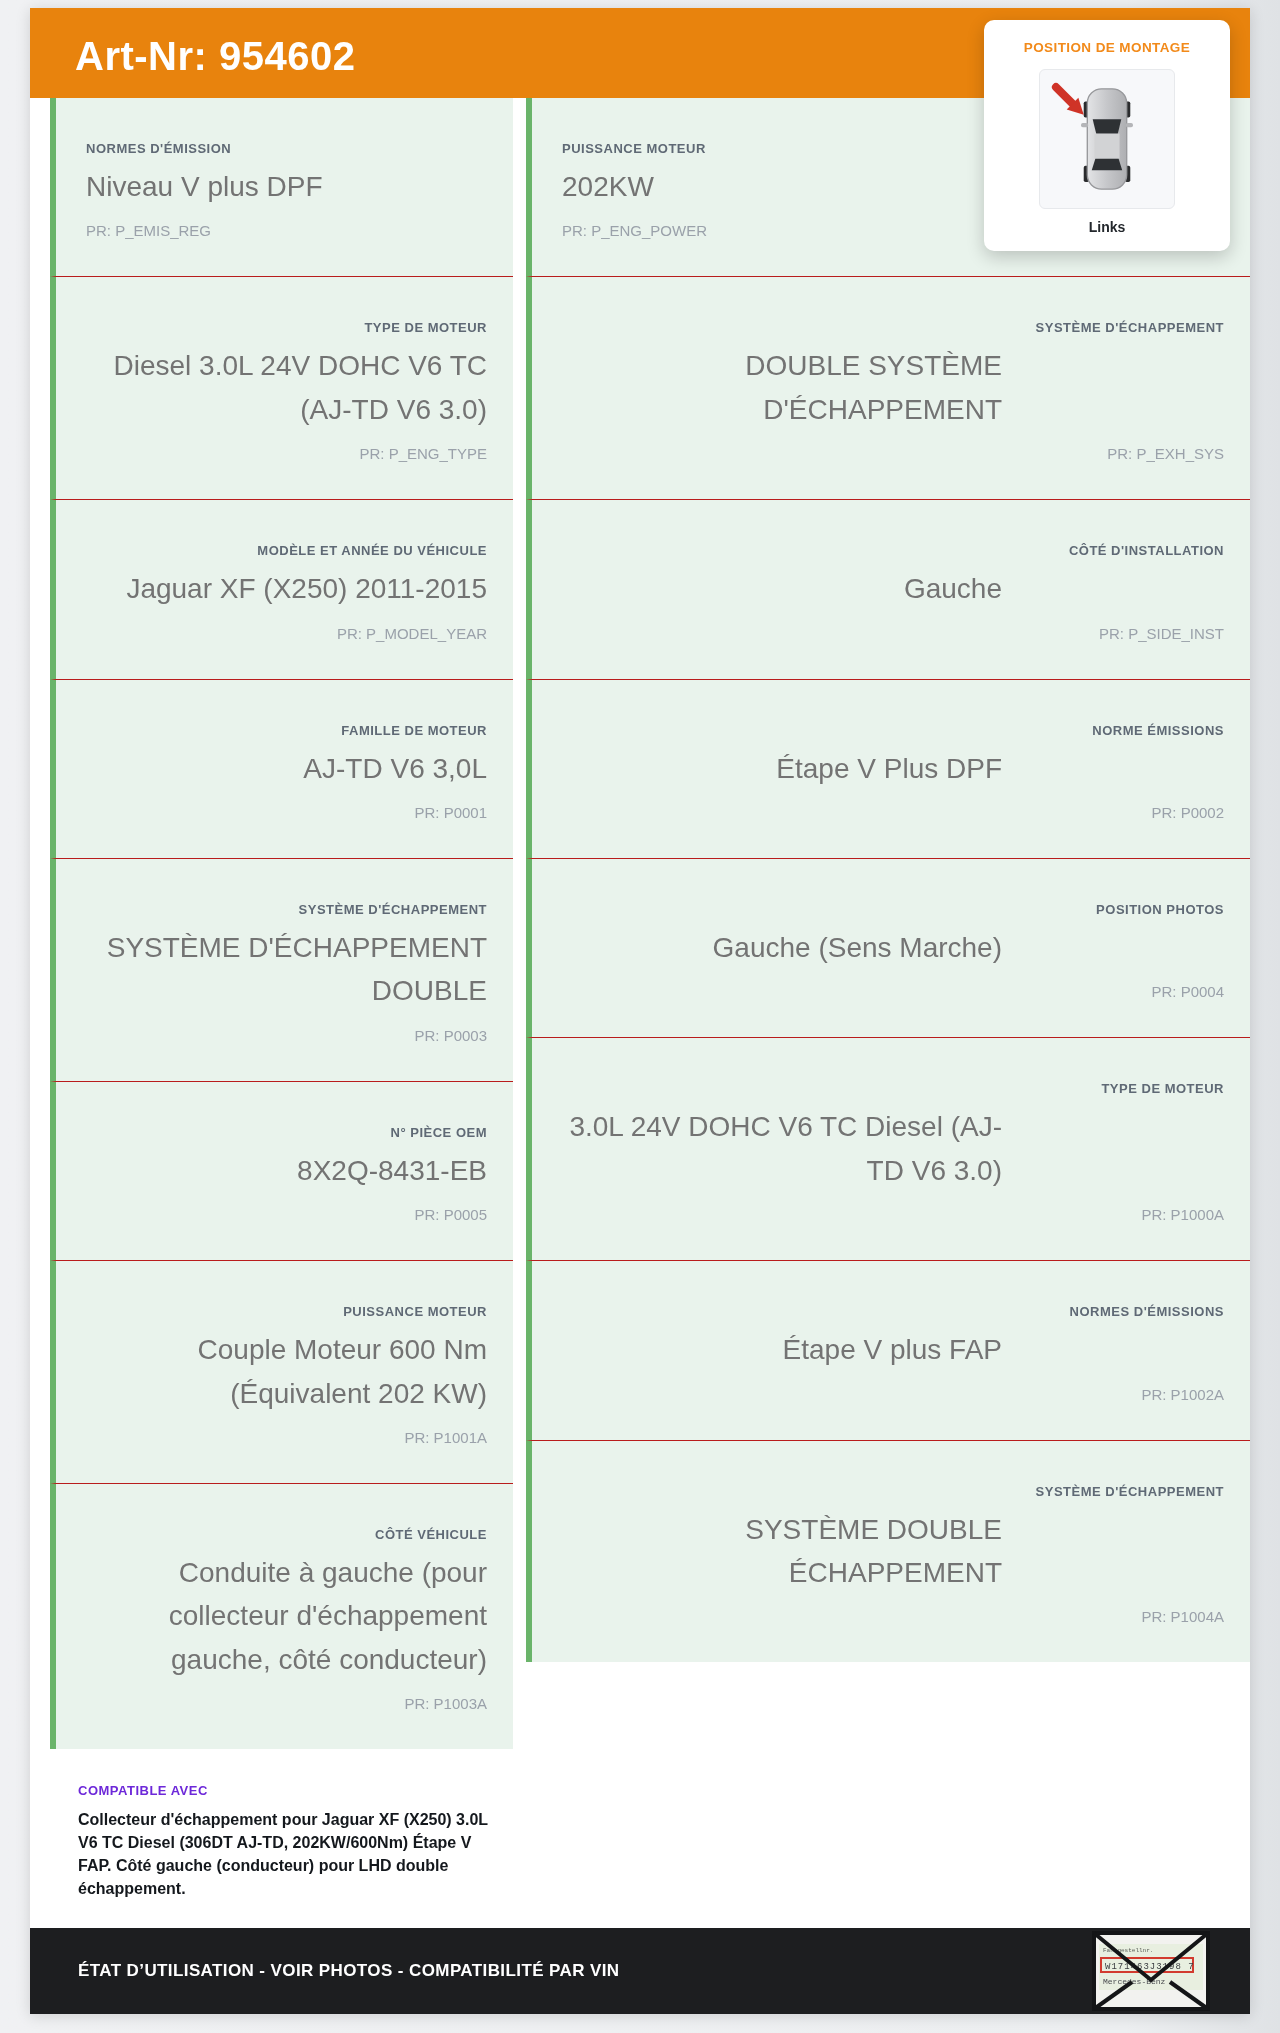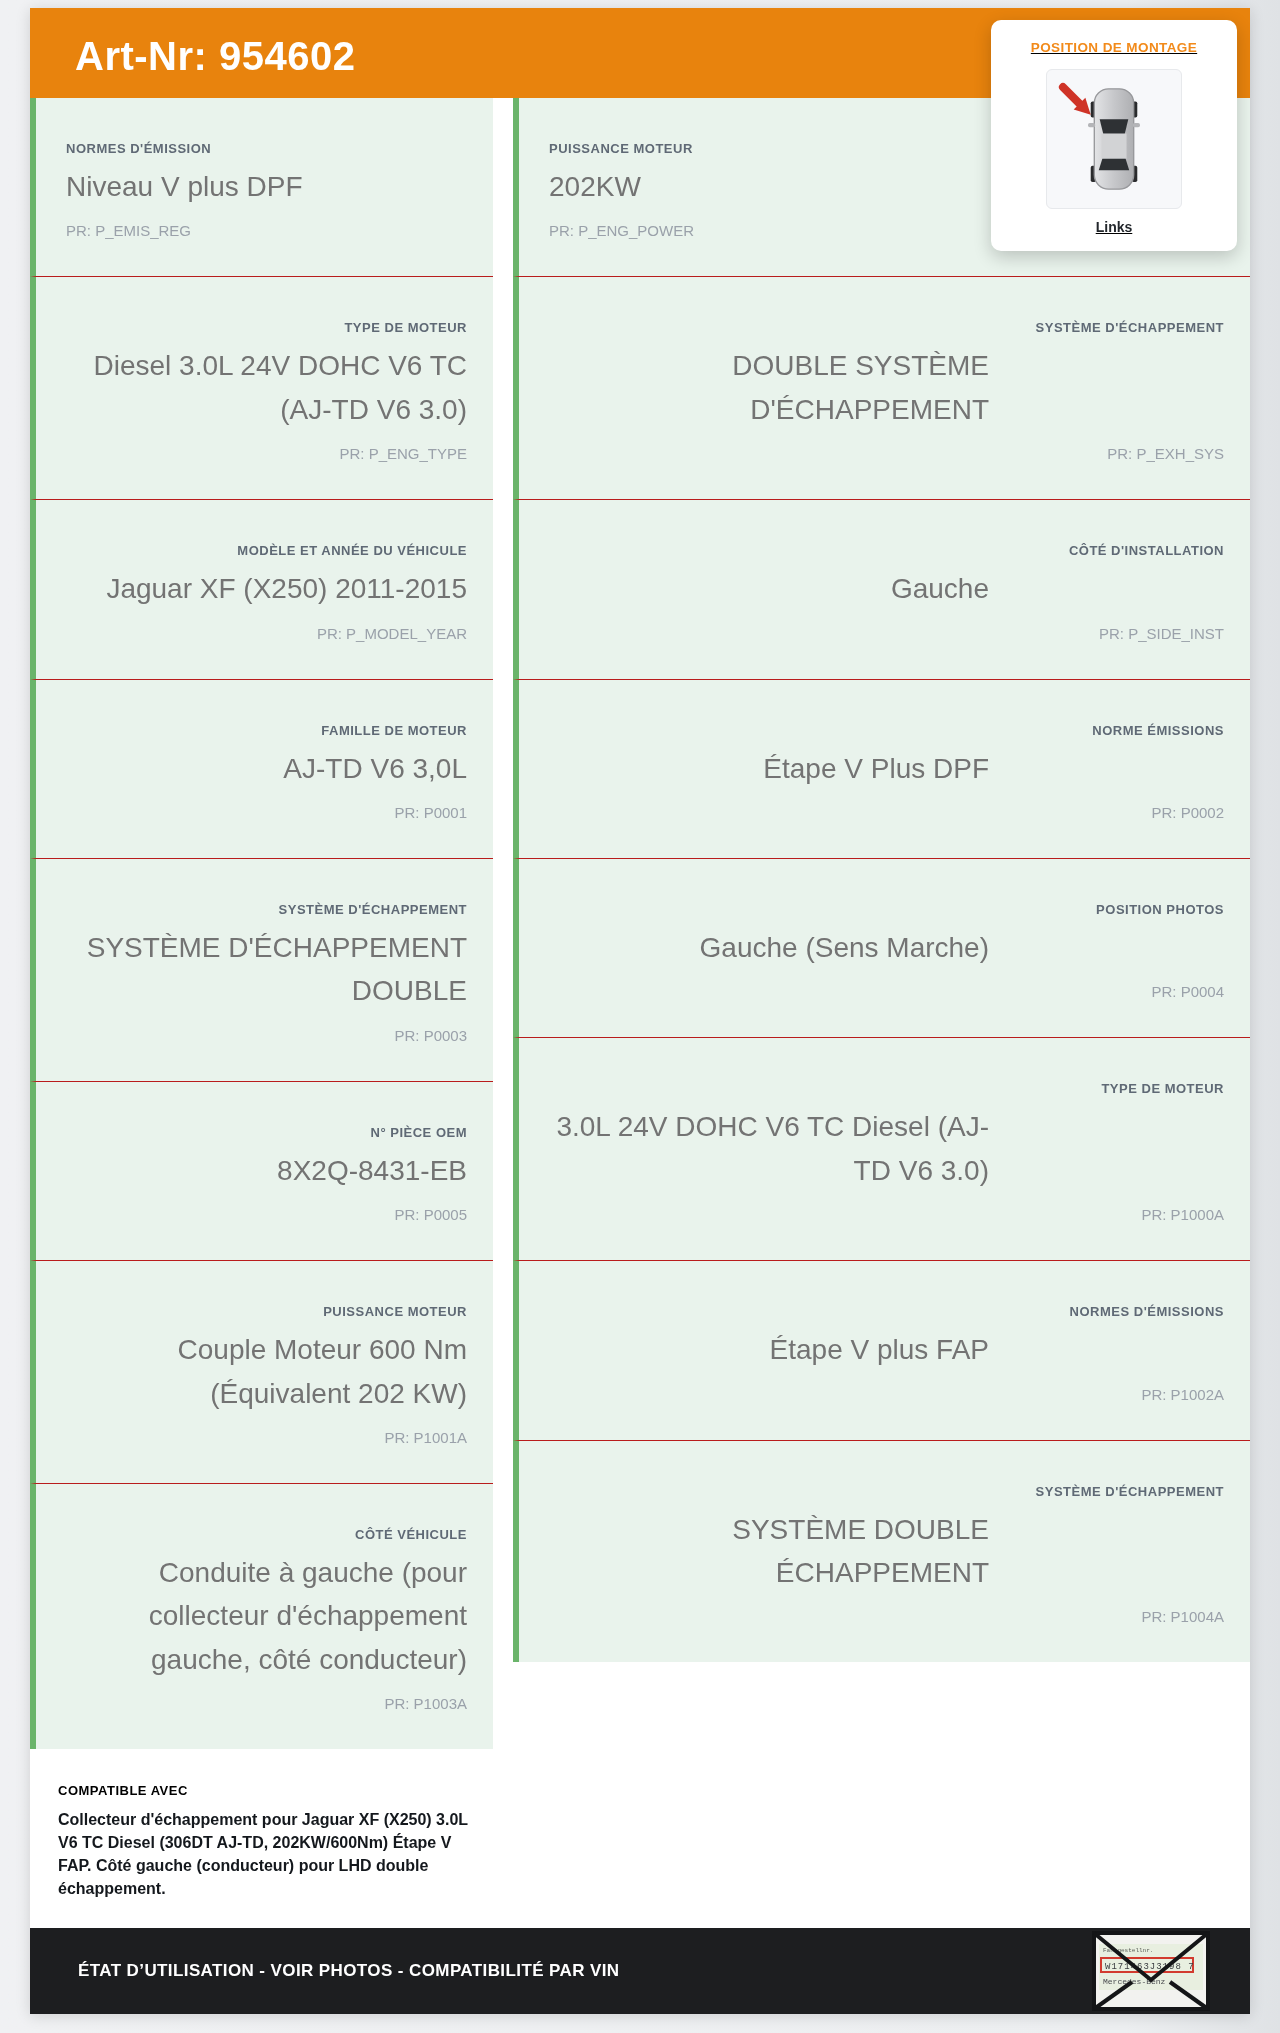--- a/index.html
+++ b/index.html
@@ -18,55 +18,55 @@
   .header {
     height:90px; background:#E8830D; box-sizing:border-box;
     padding:26px 0 0 45px;
   }
   .header-title {
     color:#ffffff; font-size:40px; font-weight:800; letter-spacing:.5px;
   }
 
   
   .mount-card {
-    position:absolute; top:12px; right:13px; width:246px; z-index:5;
+    position:absolute; top:12px; right:20px; width:246px; z-index:5;
     background:#ffffff; border-radius:10px; text-align:center;
     box-shadow:0 6px 18px rgba(0,0,0,.20);
-    padding:20px 0 16px; box-sizing:border-box;text-decoration:underline;
+    padding:20px 0 16px; box-sizing:border-box;
   }
   .mount-title { color:#F28A1A; font-size:13.5px; font-weight:800; letter-spacing:.4px; }
   .mount-box {
     width:134px; height:138px; margin:14px auto 0;
     background:#f7f8fa; border:1px solid #e7e9ec; border-radius:6px;
     display:flex; align-items:center; justify-content:center;
   }
   .mount-caption { margin-top:10px; font-size:14px; font-weight:700; color:#23272c; }
 
   
-  .grid { display:flex; gap:20px; background:#ffffff; }
+  .grid { display:flex; gap:13px; background:#ffffff;margin-left:20px; }
   .col { display:flex; flex-direction:column; }
   .col-left  { flex:none; width:463px; }
   .col-right { flex:1; min-width:0; }
   .card {
     background:#E9F3EC; border-left:6px solid #6AB46A;
     padding:43px 26px 37px 30px; box-sizing:border-box;
   }
   .card + .card { border-top:1px solid #b91c1c;text-align:right; }
   .card-label {
     font-size:13px; font-weight:700; color:#5F6975; letter-spacing:.5px;
   }
   .card-value {
     margin-top:9px; font-size:28px; line-height:1.55; font-weight:400; color:#737373;
   }
   .col-right .card-value { max-width:440px; }
   .card-pr { margin-top:14px; font-size:15px; color:#9AA1AA; }
 
   
   .compatible { background:#ffffff; padding:34px 12px 28px 28px; }
-  .compatible-label { font-size:13px; font-weight:700; color:#000000; letter-spacing:.5px; }
+  .compatible-label { font-size:13px; font-weight:700; color:#6d28d9; letter-spacing:.5px; }
   .compatible-text {
     margin-top:10px; max-width:425px;
     font-size:16px; font-weight:700; line-height:23px; color:#14181d;
   }
 
   
   .footer {
     position:relative; height:86px; background:#1D1E20;
     display:flex; align-items:center; padding-left:48px; box-sizing:border-box;
   }

